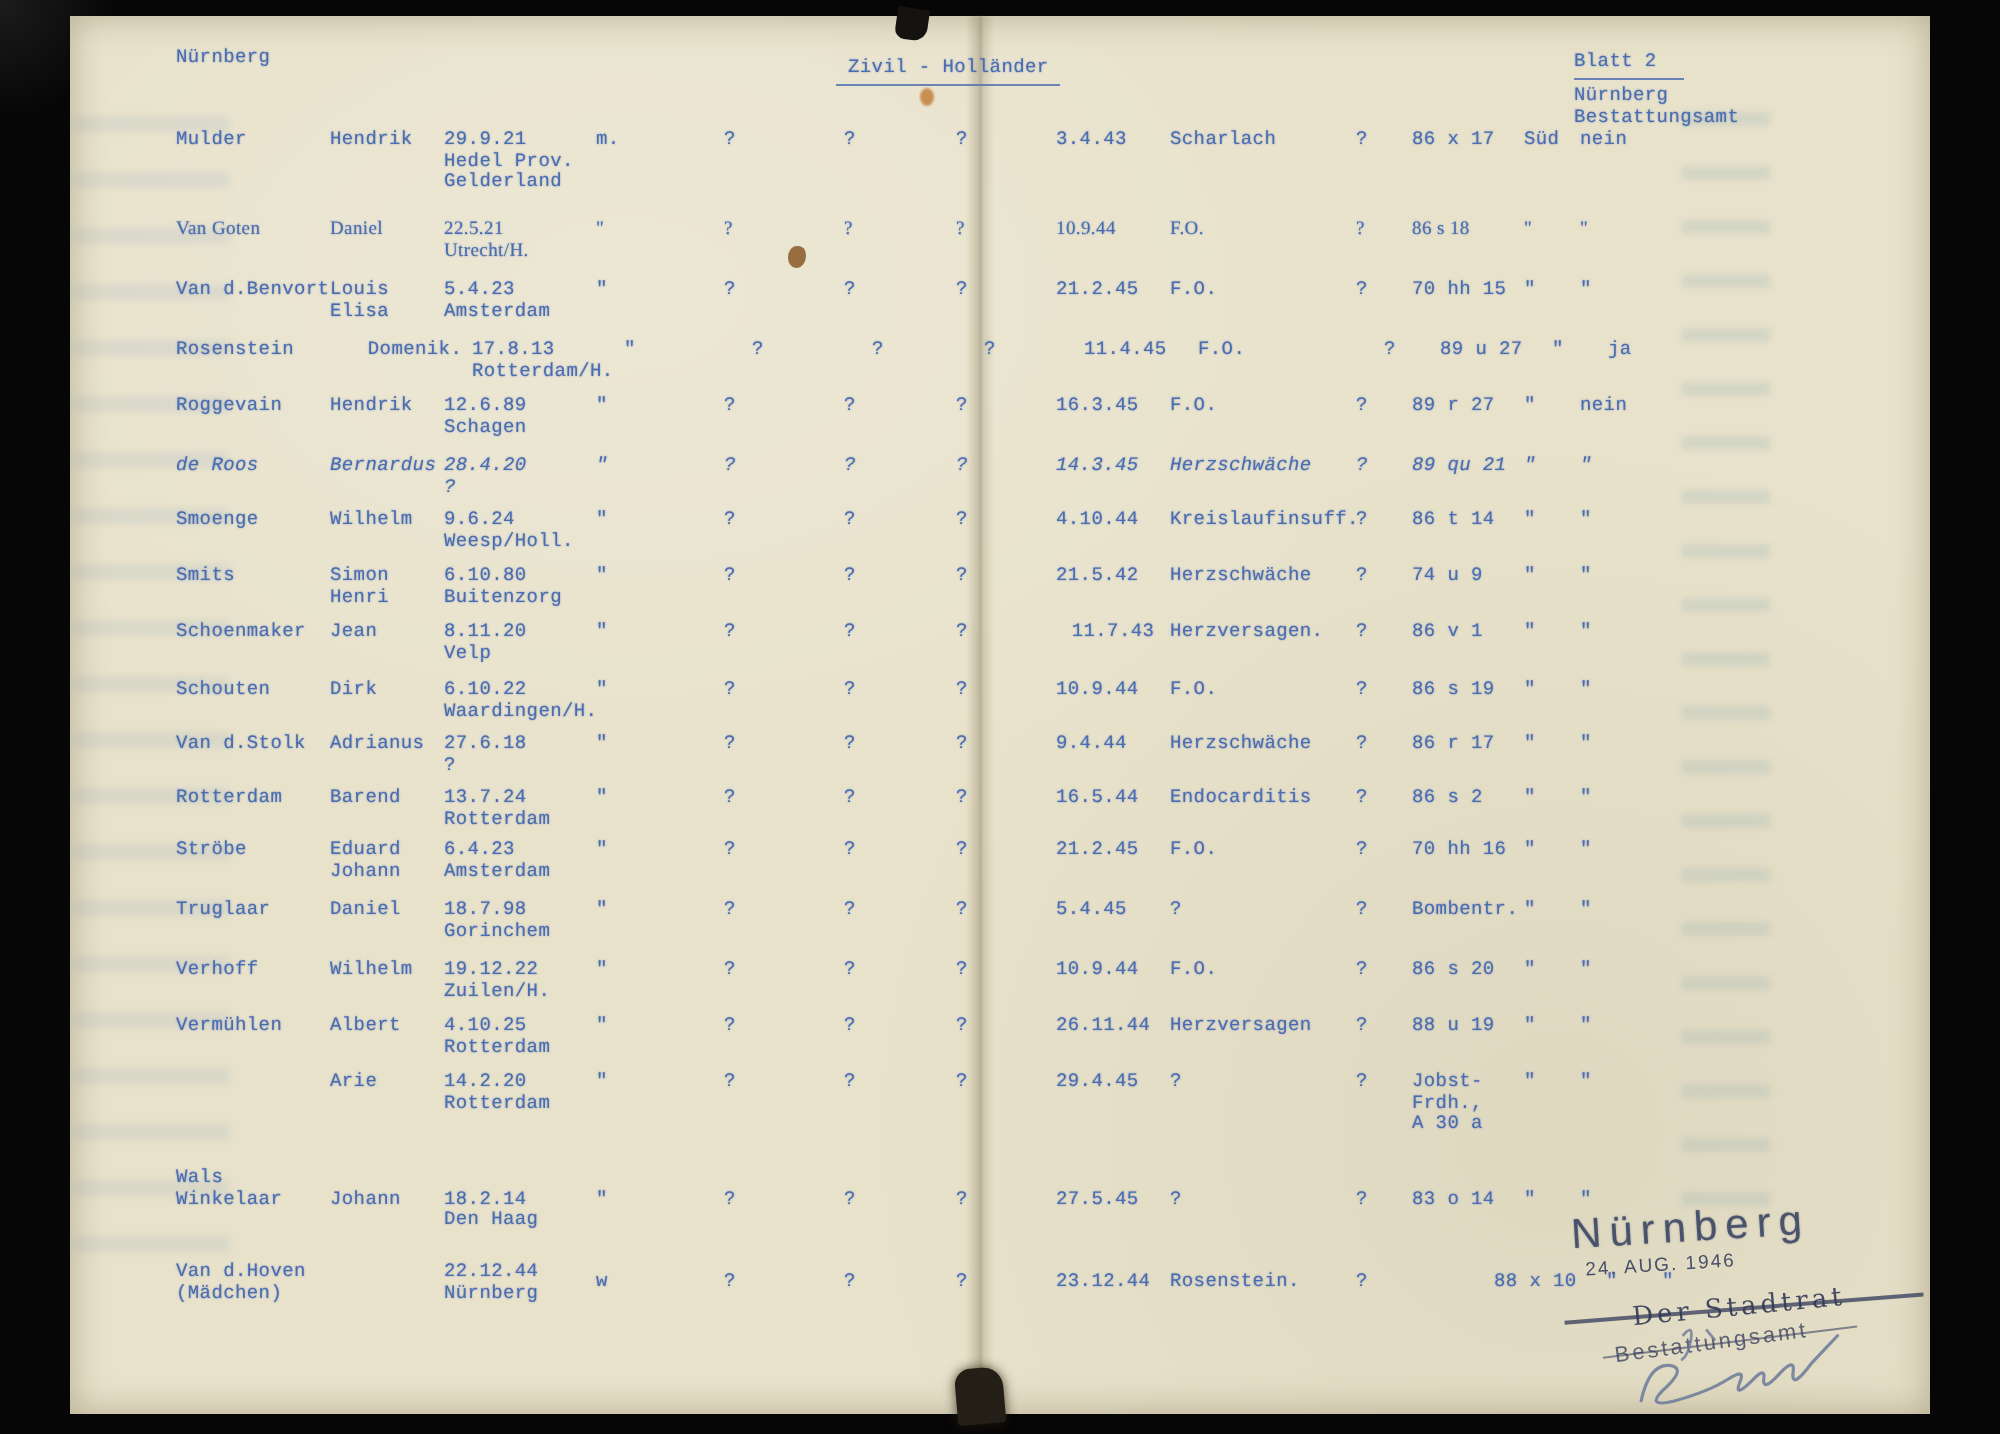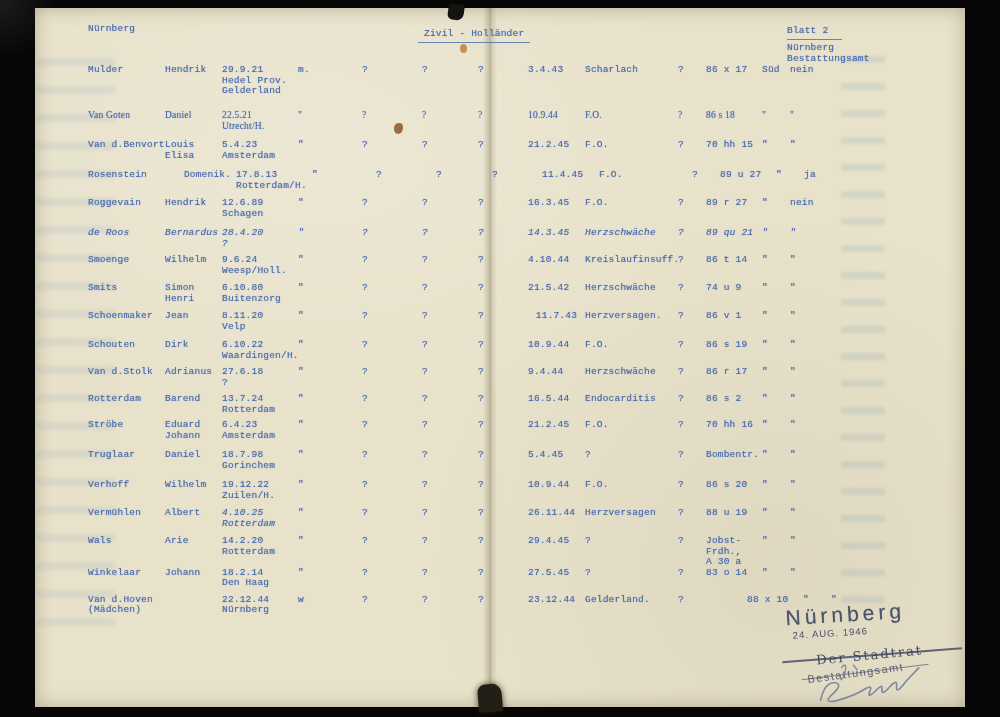--- a/index.html
+++ b/index.html
@@ -362,35 +362,35 @@
         <div class="cell tw" style="width: 57px;">10.9.44</div>
         <div class="cell tw" style="width: 93px;">F.O.</div>
         <div class="cell tw" style="width: 28px;">?</div>
         <div class="cell tw" style="width: 56px;">86 s 20</div>
         <div class="cell tw" style="width: 28px;">"</div>
         <div class="cell tw" style="width: 60px;">"</div>
       </div>
       <div class="row" style="min-height: 28px;">
         <div class="cell tw" style="width: 77px;">Vermühlen</div>
         <div class="cell tw" style="width: 57px;">Albert</div>
-        <div class="cell tw" style="width: 76px; font-style: italic;">4.10.25
+        <div class="cell tw" style="width: 76px;">4.10.25
 Rotterdam</div>
         <div class="cell tw" style="width: 64px;">"</div>
         <div class="cell tw" style="width: 60px;">?</div>
         <div class="cell tw" style="width: 56px;">?</div>
         <div class="cell tw" style="width: 50px;">?</div>
         <div class="cell tw" style="width: 57px;">26.11.44</div>
         <div class="cell tw" style="width: 93px;">Herzversagen</div>
         <div class="cell tw" style="width: 28px;">?</div>
         <div class="cell tw" style="width: 56px;">88 u 19</div>
         <div class="cell tw" style="width: 28px;">"</div>
         <div class="cell tw" style="width: 60px;">"</div>
       </div>
       <div class="row" style="min-height: 29px;">
-        <div class="cell tw" style="width: 77px;">Wals</div>
+        <div class="cell tw" style="width: 77px; margin-top: 48px;">Wals</div>
         <div class="cell tw" style="width: 57px;">Arie</div>
         <div class="cell tw" style="width: 76px;">14.2.20
 Rotterdam</div>
         <div class="cell tw" style="width: 64px;">"</div>
         <div class="cell tw" style="width: 60px;">?</div>
         <div class="cell tw" style="width: 56px;">?</div>
         <div class="cell tw" style="width: 50px;">?</div>
         <div class="cell tw" style="width: 57px;">29.4.45</div>
         <div class="cell tw" style="width: 93px;">?</div>
         <div class="cell tw" style="width: 28px;">?</div>
@@ -408,32 +408,32 @@
         <div class="cell tw" style="width: 60px;">?</div>
         <div class="cell tw" style="width: 56px;">?</div>
         <div class="cell tw" style="width: 50px;">?</div>
         <div class="cell tw" style="width: 57px;">27.5.45</div>
         <div class="cell tw" style="width: 93px;">?</div>
         <div class="cell tw" style="width: 28px;">?</div>
         <div class="cell tw" style="width: 56px;">83 o 14</div>
         <div class="cell tw" style="width: 28px;">"</div>
         <div class="cell tw" style="width: 60px;">"</div>
       </div>
-      <div class="row" style="min-height: 40px;">
+      <div class="row" style="min-height: 40px; align-items: center;">
         <div class="cell tw" style="width: 77px;">Van d.Hoven
 (Mädchen)</div>
         <div class="cell tw" style="width: 57px;"></div>
         <div class="cell tw" style="width: 76px;">22.12.44
 Nürnberg</div>
         <div class="cell tw" style="width: 64px;">w</div>
         <div class="cell tw" style="width: 60px;">?</div>
         <div class="cell tw" style="width: 56px;">?</div>
         <div class="cell tw" style="width: 50px;">?</div>
         <div class="cell tw" style="width: 57px;">23.12.44</div>
-        <div class="cell tw" style="width: 93px;">Gelderland.</div>
+        <div class="cell tw" style="width: 93px;">Rosenstein.</div>
         <div class="cell tw" style="width: 28px;">?</div>
         <div class="cell tw" style="width: 56px; margin-left: 41px;">88 x 10</div>
         <div class="cell tw" style="width: 28px;">"</div>
         <div class="cell tw" style="width: 60px;">"</div>
       </div>
     </div>
 
   <div class="stamp">
     <span class="stamp-city">Nürnberg</span><span class="stamp-date">24. AUG. 1946</span>
     <div class="stamp-line1">Der Stadtrat</div>

